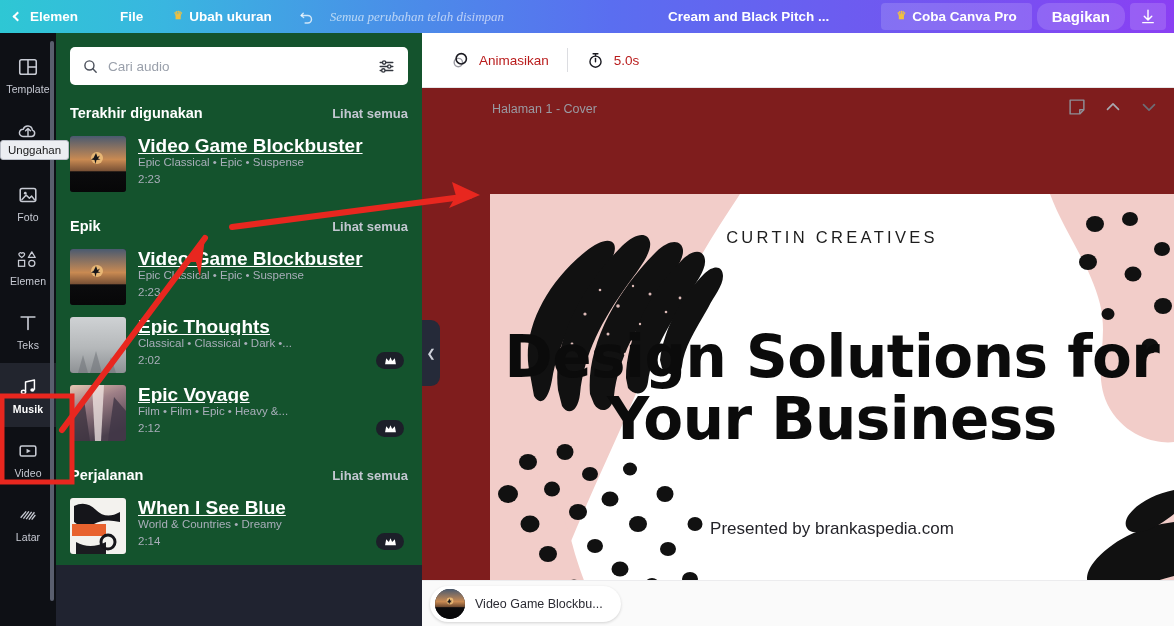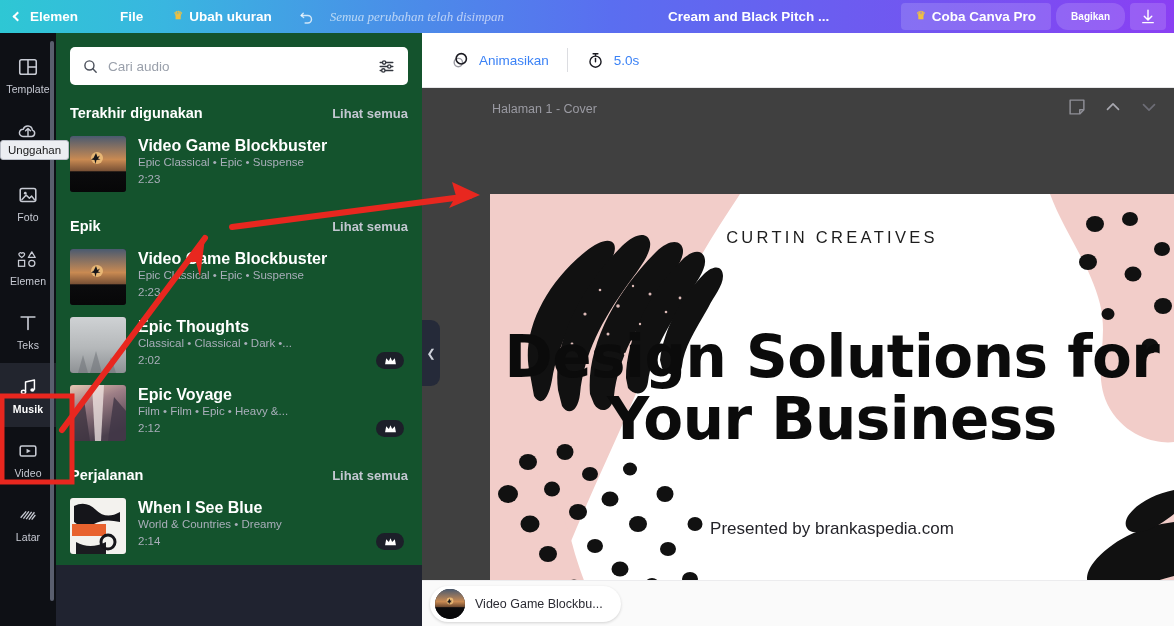--- a/index.html
+++ b/index.html
@@ -52,21 +52,21 @@
   .tb-right { position: absolute; right: 0; top: 0; height: 33px; display: flex; align-items: center; }
   .btn-pro {
     display: flex; align-items: center; gap: 6px;
     background: rgba(255,255,255,0.15);
     color: #fff; font-size: 13.5px; font-weight: bold;
     height: 27px; padding: 0 15px; border-radius: 4px;
     margin-right: 5px; white-space: nowrap; cursor: pointer;
   }
   .btn-share {
     background: rgba(255,255,255,0.15);
-    color: #fff; font-size: 10px; font-weight: bold;
+    color: #fff; font-size: 15px; font-weight: bold;
     height: 27px; padding: 0 15px; border-radius: 12px;
     display: flex; align-items: center; margin-right: 5px; cursor: pointer;
   }
   .btn-dl {
     background: rgba(255,255,255,0.15);
     height: 27px; width: 36px; border-radius: 4px;
     display: flex; align-items: center; justify-content: center;
     margin-right: 8px; cursor: pointer;
   }
 
@@ -137,23 +137,24 @@
     padding: 6px 14px 6px 14px; position: relative; cursor: pointer;
     min-height: 56px;
   }
   .thumb {
     width: 56px; height: 56px; border-radius: 3px;
     flex: 0 0 auto; overflow: hidden; position: relative;
     background: #1b1d25;
   }
   .t-meta { flex: 1; min-width: 0; padding-top: 1px; }
   .t-name {
-    color: #fff; font-size: 16px; font-weight: bold;
+    color: #fff; font-size: 19px; font-weight: bold;
     white-space: nowrap; overflow: hidden; text-overflow: ellipsis;
     line-height: 17px;
+    text-decoration: underline;
   }
   .t-tags {
     color: #a9aeba; font-size: 11.5px; line-height: 17px;
     white-space: nowrap; overflow: hidden; text-overflow: ellipsis;
   }
   .t-dur { color: #a9aeba; font-size: 11.5px; line-height: 16px; }
   .pro-pill {
     position: absolute; right: 18px; bottom: 10px;
     background: #1c1f29; border-radius: 10px;
     width: 28px; height: 17px;
@@ -176,28 +177,28 @@
     width: 752px; height: 593px;
     background: #fff;
   }
   .etoolbar {
     height: 55px; display: flex; align-items: center;
     padding-left: 14px; gap: 0px;
     border-bottom: 1px solid #e6e6e8;
   }
   .et-btn {
     display: flex; align-items: center; gap: 9px;
-    font-size: 13.5px; color: #3b82f6; padding: 6px 14px;
+    font-size: 13.5px; color: #b91c1c; padding: 6px 14px;
     border-radius: 4px; cursor: pointer;
   }
   .et-sep { width: 1px; height: 24px; background: #dcdde1; margin: 0 4px; }
 
   .canvas-area {
     position: relative; height: 538px;
-    background: #404040;
+    background: #7f1d1d;
   }
   .page-label {
     position: absolute; left: 70px; top: 14px;
     color: #9a9aa2; font-size: 12.5px;
   }
   .page-tools {
     position: absolute; right: 14px; top: 8px;
     display: flex; align-items: center; gap: 14px;
   }
   .ptool { width: 22px; height: 22px; cursor: pointer; }

